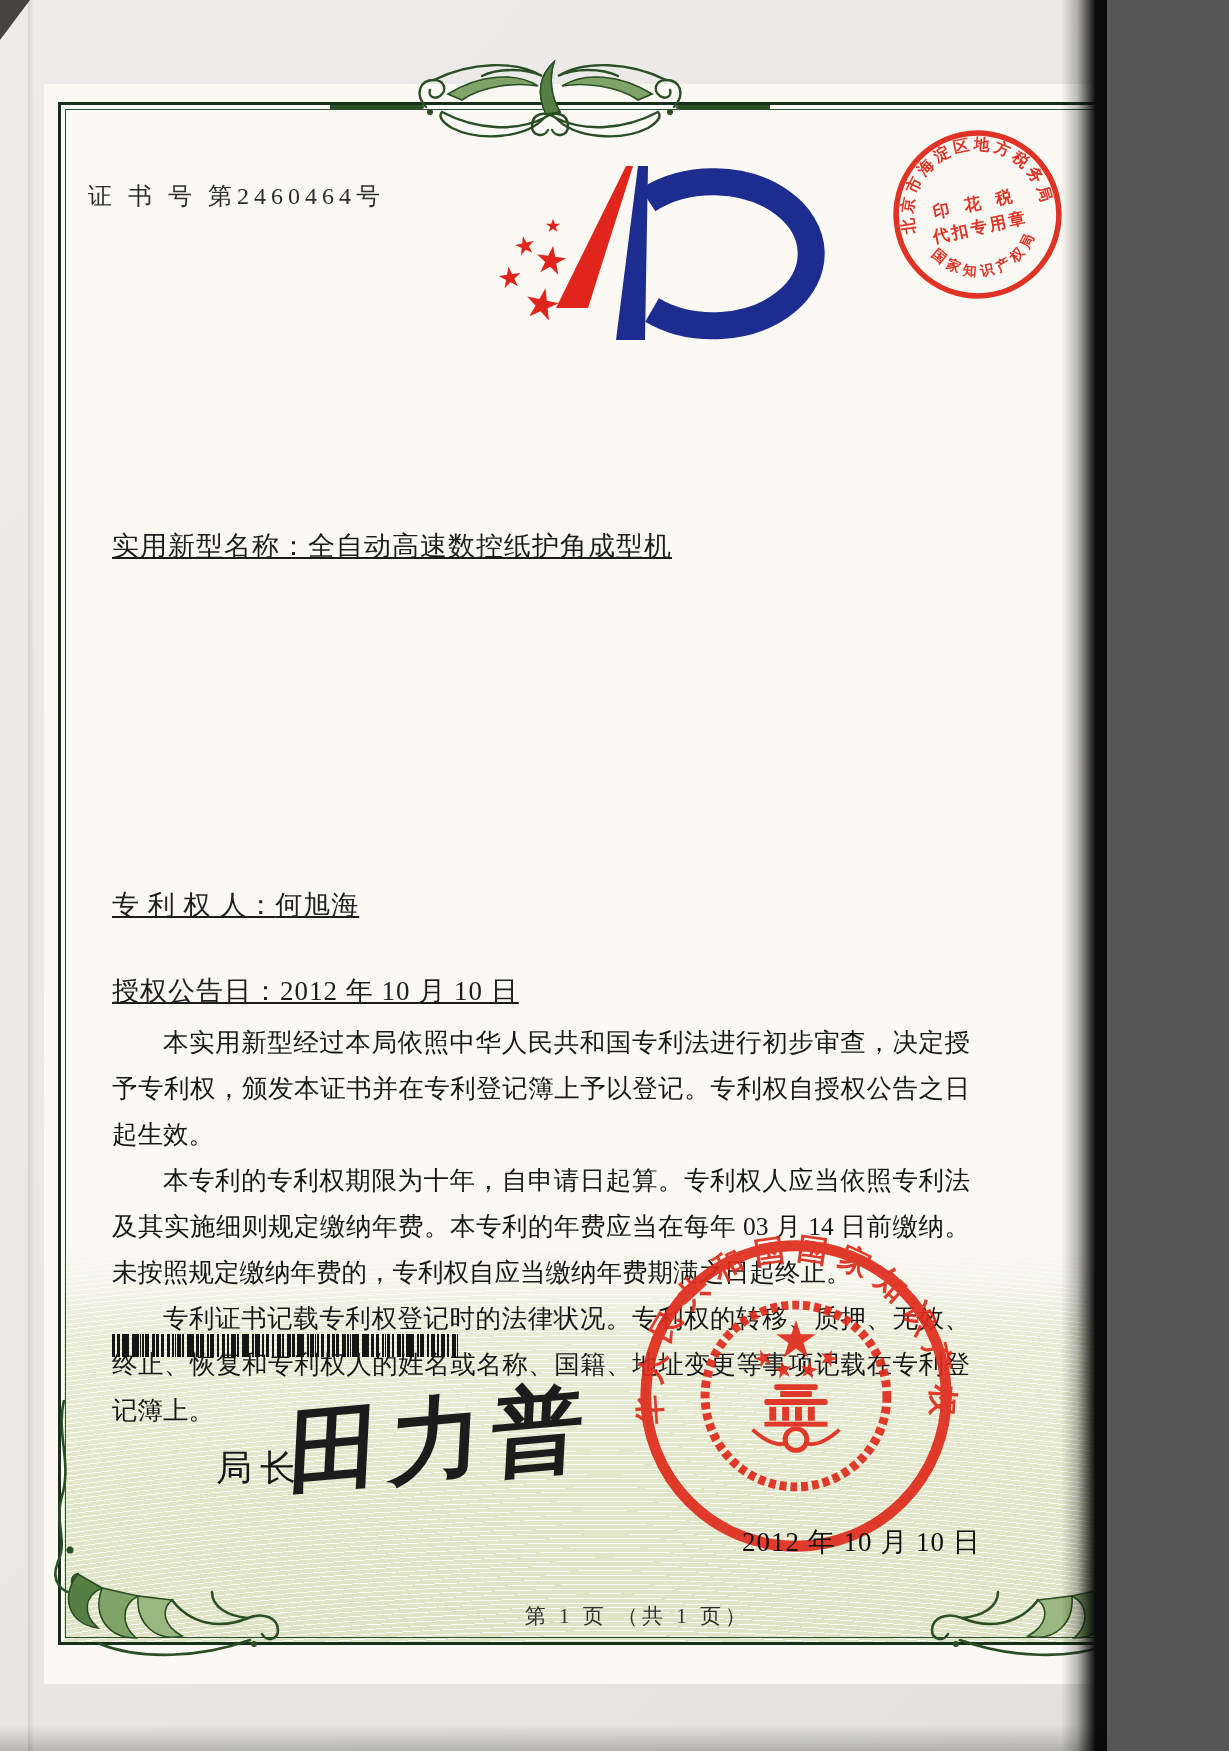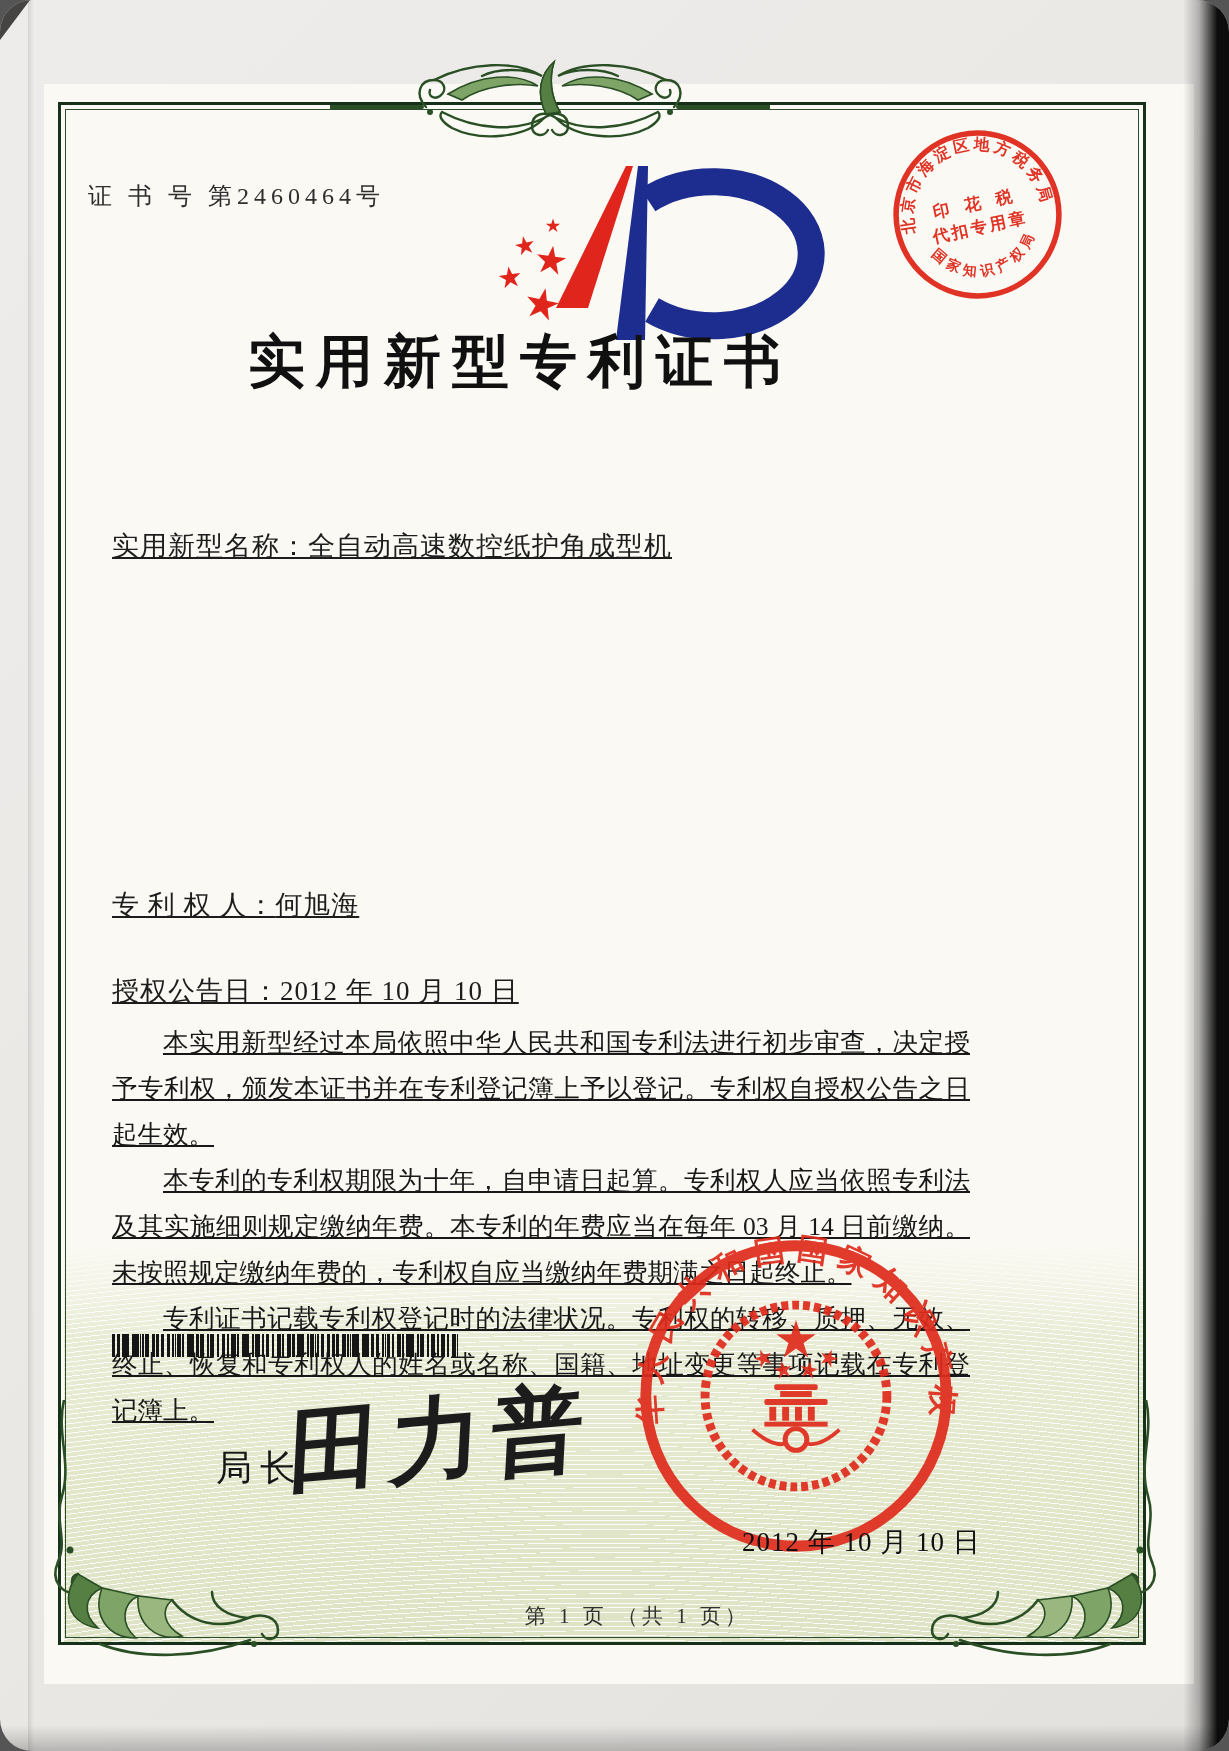--- a/index.html
+++ b/index.html
@@ -1,20 +1,19 @@
 <!DOCTYPE html>
 <html><head>
 <meta charset="utf-8">
 <style>
   html,body{margin:0;padding:0;background:#555;}
   #photo{
-    position:relative;width:1229px;height:1751px;overflow:hidden;
+    position:relative;width:1107px;height:1751px;overflow:hidden;
     background:linear-gradient(135deg,#edecea 0%,#e9e8e5 55%,#e2e1de 100%);
     font-family:"Liberation Serif","DejaVu Serif",serif;
-    border-radius:32px;
   }
   
   .edge-right{position:absolute;top:0;right:0;width:46px;height:1751px;
     background:linear-gradient(90deg,rgba(0,0,0,0) 0%,rgba(0,0,0,.25) 35%,#0c0c0c 75%);}
   .edge-bottom{position:absolute;left:0;bottom:0;width:1229px;height:26px;
     background:linear-gradient(180deg,rgba(0,0,0,0),rgba(0,0,0,.22));}
   .corner-dark{position:absolute;left:0;top:0;width:0;height:0;
     border-top:40px solid #1a1a18;border-right:30px solid transparent;opacity:.8;}
   .crease{position:absolute;left:28px;top:0;width:6px;height:1751px;
     background:linear-gradient(90deg,rgba(0,0,0,.10),rgba(0,0,0,0));}
@@ -31,21 +30,21 @@
       linear-gradient(180deg,rgba(250,249,243,1) 0%,rgba(250,249,243,0) 22%),
       repeating-radial-gradient(1600px 820px at 50% 330%, rgba(255,255,255,.9) 0 1.8px, rgba(255,255,255,0) 1.8px 9px),
       linear-gradient(180deg,#edefdc 0%,#e2e7ca 60%,#dde3c4 100%);}
   
   .cert-no{position:absolute;left:88px;top:180px;font-size:24px;letter-spacing:5px;color:#2e2e2e;}
   .title{position:absolute;left:150px;top:324px;width:740px;text-align:center;
     font-size:57px;font-weight:700;letter-spacing:11px;color:#101010;}
   .field{position:absolute;left:112px;font-size:27px;color:#1d1d1d;letter-spacing:1px;white-space:nowrap;text-decoration:underline;}
   .f0{top:528px}.f1{top:618px}.f2{top:709px}.f3{top:798px}.f4{top:887px}.f5{top:973px}
   .body-text{position:absolute;left:112px;top:1020px;width:858px;color:#181818;
-    font-size:25.5px;line-height:46px;text-align:justify;text-decoration:underline;}
+    font-size:25.5px;line-height:46px;text-align:justify;}
   .body-text p{margin:0;text-indent:2em;}
   .barcode{position:absolute;left:112px;top:1334px;width:346px;height:23px;
     background-image:
       repeating-linear-gradient(90deg,#151515 0 2px,transparent 2px 5px),
       repeating-linear-gradient(90deg,#151515 0 3px,transparent 3px 11px),
       repeating-linear-gradient(90deg,#151515 0 1px,transparent 1px 7px);}
   .juzhang{position:absolute;left:216px;top:1444px;font-size:36px;letter-spacing:8px;color:#161616;}
   .signature{position:absolute;left:288px;top:1378px;font-size:92px;font-weight:700;
     color:#1c1c1c;letter-spacing:10px;transform:rotate(-5deg) skewX(-8deg);white-space:nowrap;}
   .seal-wrap{position:absolute;left:628px;top:1228px;width:336px;height:336px;}
@@ -162,21 +161,20 @@
         <textPath href="#stamp-arc-top" startOffset="50%">北京市海淀区地方税务局</textPath>
       </text>
       <text y="-6" fill="#e03325" font-size="18" font-weight="700" letter-spacing="6" text-anchor="middle">印 花 税</text>
       <text y="20" fill="#e03325" font-size="18" font-weight="700" letter-spacing="3" text-anchor="middle">代扣专用章</text>
       <text fill="#e03325" font-size="15" font-weight="700" letter-spacing="5" text-anchor="middle">
         <textPath href="#stamp-arc-bot" startOffset="50%">国家知识产权局</textPath>
       </text>
     </svg>
   </div>
 
-  <div class="title">实用新型专利证书</div>
 
   <div class="field f0"><span>实用新型名称：</span><span>全自动高速数控纸护角成型机</span></div>
   <div class="field f4"><span>专 利 权 人：</span><span>何旭海</span></div>
   <div class="field f5"><span>授权公告日：</span><span>2012 年 10 月 10 日</span></div>
 
   <div class="body-text">
     <p>本实用新型经过本局依照中华人民共和国专利法进行初步审查，决定授予专利权，颁发本证书并在专利登记簿上予以登记。专利权自授权公告之日起生效。</p>
     <p>本专利的专利权期限为十年，自申请日起算。专利权人应当依照专利法及其实施细则规定缴纳年费。本专利的年费应当在每年 03 月 14 日前缴纳。未按照规定缴纳年费的，专利权自应当缴纳年费期满之日起终止。</p>
     <p>专利证书记载专利权登记时的法律状况。专利权的转移、质押、无效、终止、恢复和专利权人的姓名或名称、国籍、地址变更等事项记载在专利登记簿上。</p>
   </div>

